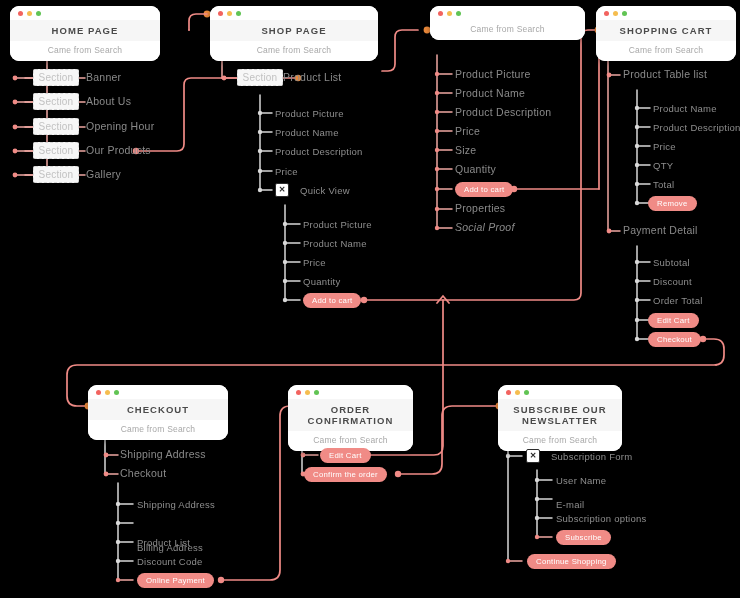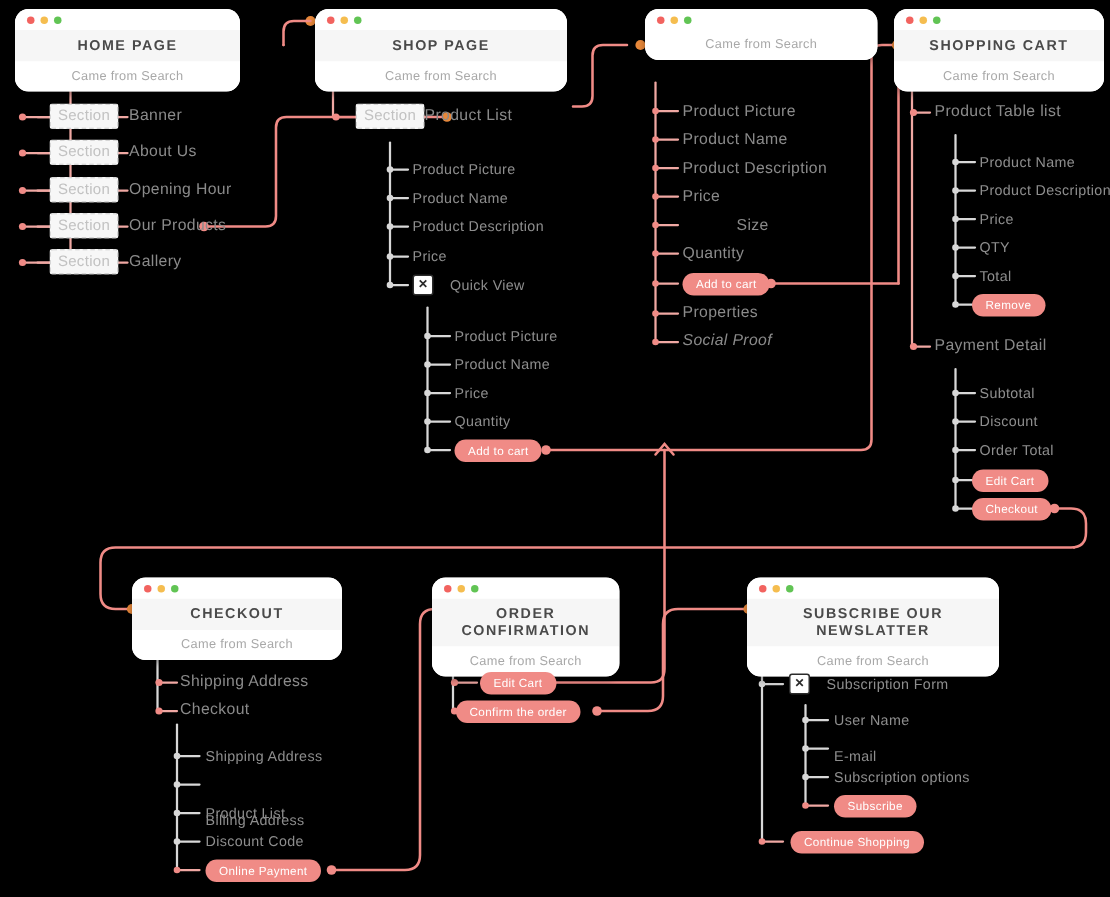--- a/index.html
+++ b/index.html
@@ -353,21 +353,21 @@
         <i class="dot g"></i>
       </span>
     </div>
     <div class="win-sub">Came from Search</div>
   </div>
 
   <div class="lbl lg" style="left:455px; top:69px;">Product Picture</div>
   <div class="lbl lg" style="left:455px; top:88px;">Product Name</div>
   <div class="lbl lg" style="left:455px; top:107px;">Product Description</div>
   <div class="lbl lg" style="left:455px; top:126px;">Price</div>
-  <div class="lbl lg" style="left:455px; top:145px;margin-left:36px;">Size</div>
+  <div class="lbl lg" style="left:455px; top:145px;">Size</div>
   <div class="lbl lg" style="left:455px; top:164px;">Quantity</div>
   <div class="pill" style="left:455px; top:182px;">Add to cart</div>
   <div class="lbl lg" style="left:455px; top:203px;">Properties</div>
   <div class="lbl lg" style="left:455px; top:222px;font-style:italic;">Social Proof</div>
 
   <div class="win" style="left:596px; top:6px; width:140px;">
     <div class="win-bar">
       <span class="dots">
         <i class="dot r"></i>
         <i class="dot y"></i>
@@ -421,21 +421,21 @@
         <i class="dot g"></i>
       </span>
     </div>
     <div class="win-title">ORDER CONFIRMATION</div>
     <div class="win-sub">Came from Search</div>
   </div>
 
   <div class="pill" style="left:320px; top:448px;">Edit Cart</div>
   <div class="pill" style="left:304px; top:467px;">Confirm the order</div>
 
-  <div class="win" style="left:498px; top:385px; width:168px;">
+  <div class="win" style="left:498px; top:385px; width:124px;">
     <div class="win-bar">
       <span class="dots">
         <i class="dot r"></i>
         <i class="dot y"></i>
         <i class="dot g"></i>
       </span>
     </div>
     <div class="win-title">SUBSCRIBE OUR NEWSLATTER</div>
     <div class="win-sub">Came from Search</div>
   </div>

